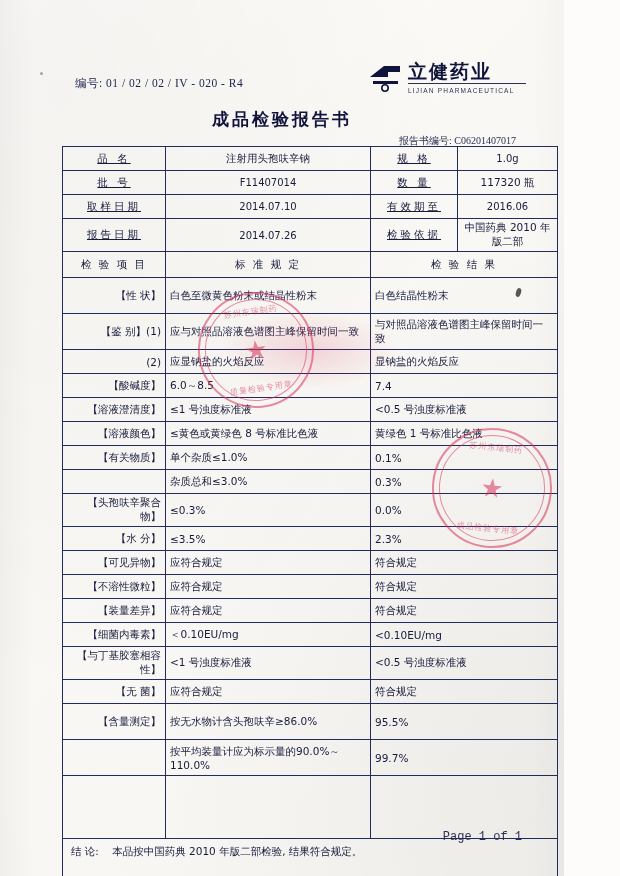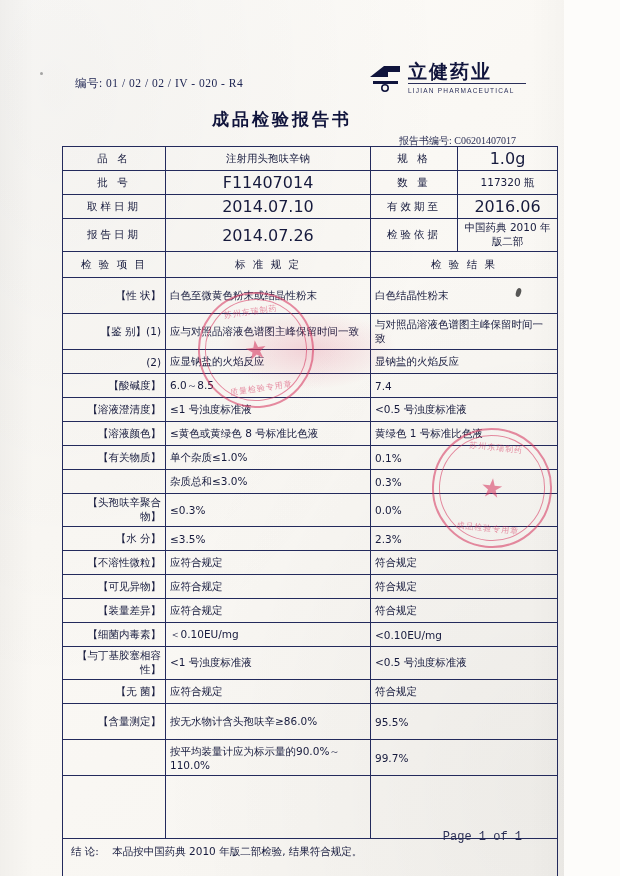--- a/index.html
+++ b/index.html
@@ -107,24 +107,25 @@
     padding: 2px 4px;
     height: 19px;
     vertical-align: middle;
     font-family: "DejaVu Sans", sans-serif;
   }
   .lbl {
     text-align: center;
     letter-spacing: 3px;
     width: 86px;
     font-size: 10.5px;
+    text-decoration: underline;
   }
   .val {
     text-align: center;
-    font-size: 16px;
+    font-size: 10px;
     font-family: "Liberation Serif", serif;
   }
   .val-cn {
     text-align: center;
     font-size: 10.5px;
     font-family: "DejaVu Sans", sans-serif;
   }
   .lbl2 { width: 78px; }
   .hdr-row td {
     text-align: center;
@@ -350,26 +351,26 @@
         <td class="item-cell">【头孢呋辛聚合物】</td>
         <td class="std-cell">≤0.3%</td>
         <td class="res-cell" colspan="2">0.0%</td>
       </tr>
       <tr>
         <td class="item-cell">【水   分】</td>
         <td class="std-cell">≤3.5%</td>
         <td class="res-cell" colspan="2">2.3%</td>
       </tr>
       <tr>
-        <td class="item-cell">【不溶性微粒】</td>
+        <td class="item-cell">【可见异物】</td>
         <td class="std-cell">应符合规定</td>
         <td class="res-cell" colspan="2">符合规定</td>
       </tr>
       <tr>
-        <td class="item-cell">【可见异物】</td>
+        <td class="item-cell">【不溶性微粒】</td>
         <td class="std-cell">应符合规定</td>
         <td class="res-cell" colspan="2">符合规定</td>
       </tr>
       <tr>
         <td class="item-cell">【装量差异】</td>
         <td class="std-cell">应符合规定</td>
         <td class="res-cell" colspan="2">符合规定</td>
       </tr>
       <tr>
         <td class="item-cell">【细菌内毒素】</td>

